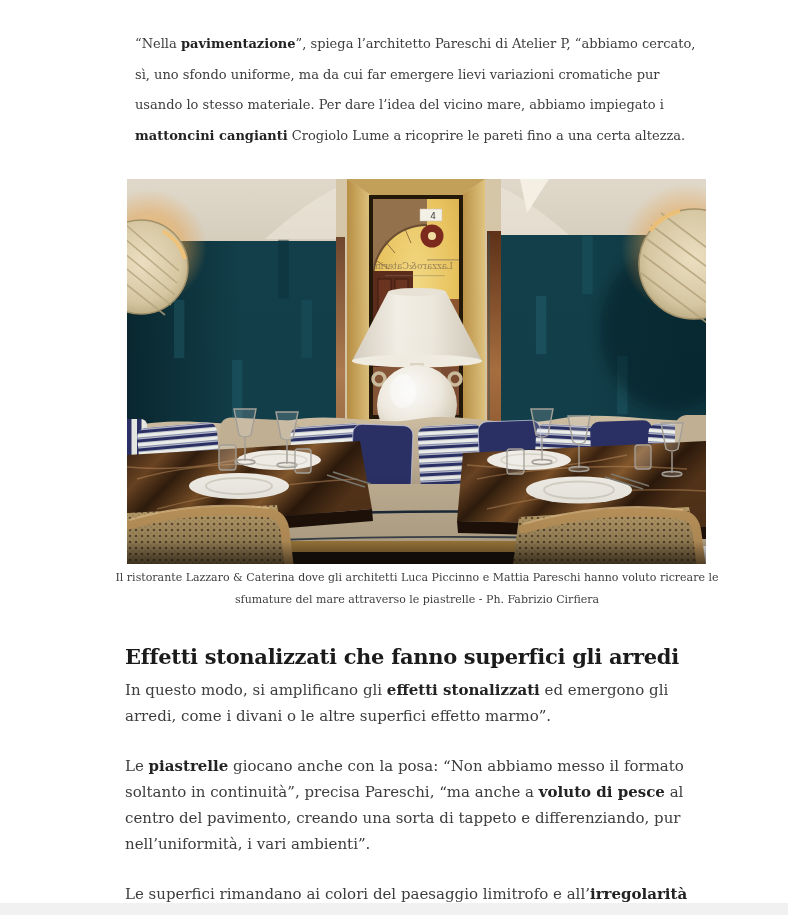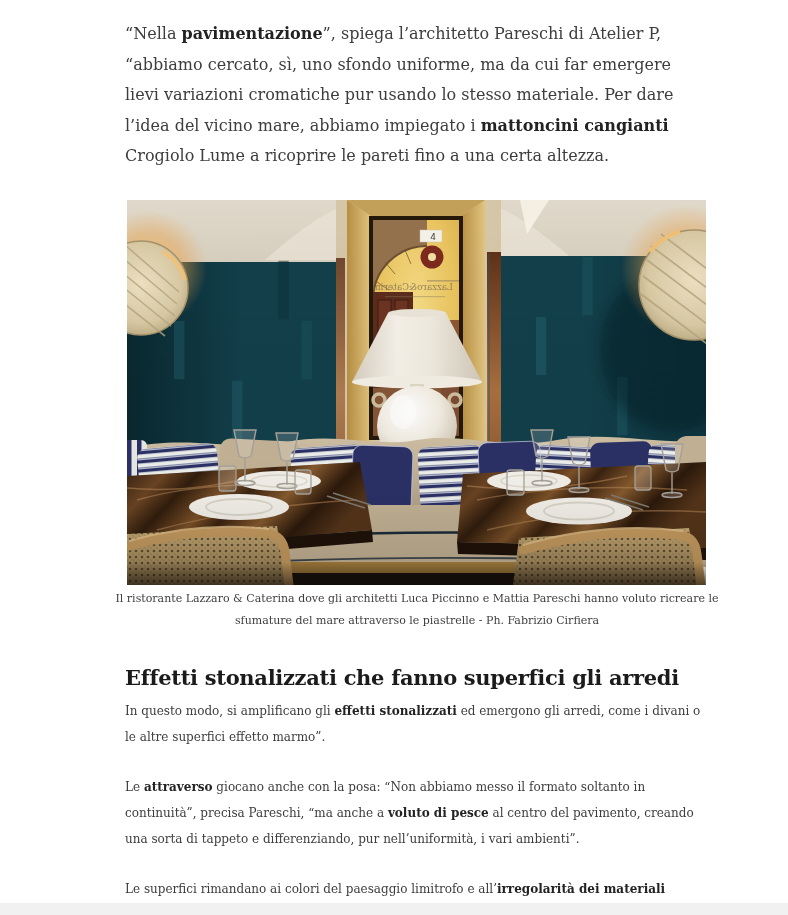--- a/index.html
+++ b/index.html
@@ -1,20 +1,20 @@
 <!DOCTYPE html>
 <html lang="it" style="--c-tile: #123f4a; --c-tile_grout: #49707a; --c-ceiling: #d9d2c3; --c-niche_tan: #c7a257; --c-window_yellow: #e6c35f; --c-door_brown: #5c2b1b; --c-logo_red: #7c2a1d; --c-lamp_white: #f3efe6; --c-sofa_beige: #c3b295; --c-cushion_navy: #2b3166; --c-stripe_white: #eef0ec; --c-marble_dark: #311d0d; --c-marble_vein: #a8784a; --c-cane_frame: #c49a5f; --c-bronze: #a86f40; --c-text: #3d3d3d; --c-heading_text: #1b1b1b; --c-bottom_band: #f1f1f1;"><head>
 <meta charset="utf-8">
 <style>
   html,body{margin:0;padding:0;background:#ffffff;}
   .page{position:relative;width:788px;height:915px;background:#fff;overflow:hidden;
         font-family:"DejaVu Serif", serif;}
   .content{position:absolute;left:125px;top:0;width:583px;padding-top:19px;}
-  p.intro{margin:0;font-size:16px;line-height:30.5px;color:#3d3d3d;}
-  p.body{margin:0 0 24px 0;font-size:12px;line-height:26px;color:#3d3d3d;}
+  p.intro{margin:10px;font-size:13px;line-height:30.5px;color:#3d3d3d;}
+  p.body{margin:0 0 24px 0;font-size:15px;line-height:26px;color:#3d3d3d;}
   p strong{font-weight:700;color:#232323;}
   figure{margin:28px 0 0 2px;padding:0;width:579px;}
   figure svg{display:block;}
   figcaption{width:660px;margin:3px 0 0 -40px;text-align:center;
              font-size:11px;line-height:22px;color:#3e3e3e;}
   h2{margin:30px 0 4px 0;font-size:21px;line-height:32px;letter-spacing:-0.3px;
      font-weight:700;color:#1b1b1b;}
   .bottom-band{position:absolute;left:0;top:903px;width:788px;height:12px;background:#f1f1f1;}
   
   .tile{fill:var(--c-tile,#123f4a);}
@@ -329,19 +329,19 @@
           <rect x="0" y="362" width="579" height="23" fill="url(#bottomShadow)" opacity="0.8"></rect>
           <rect x="0" y="0" width="579" height="385" fill="url(#vignette)"></rect>
         </g>
       </svg>
       <figcaption>Il ristorante Lazzaro &amp; Caterina dove gli architetti Luca Piccinno e Mattia Pareschi hanno voluto ricreare le sfumature del mare attraverso le piastrelle - Ph. Fabrizio Cirfiera</figcaption>
     </figure>
 
     <h2>Effetti stonalizzati che fanno superfici gli arredi</h2>
 
     <p class="body">In questo modo, si amplificano gli <strong>effetti stonalizzati</strong> ed emergono gli arredi, come i divani o le altre superfici effetto marmo”.</p>
-    <p class="body">Le <strong>attraverso</strong> giocano anche con la posa: “Non abbiamo messo il formato soltanto in continuità”, precisa Pareschi, “ma anche a <strong>voluto di pesce</strong> al centro del pavimento, creando una sorta di tappeto e differenziando, pur nell’uniformità, i vari ambienti”.</p>
+    <p class="body">Le <strong>piastrelle</strong> giocano anche con la posa: “Non abbiamo messo il formato soltanto in continuità”, precisa Pareschi, “ma anche a <strong>voluto di pesce</strong> al centro del pavimento, creando una sorta di tappeto e differenziando, pur nell’uniformità, i vari ambienti”.</p>
     <p class="body">Le superfici rimandano ai colori del paesaggio limitrofo e all’<strong>irregolarità dei materiali naturali</strong> lavorati artigianalmente.</p>
 
   </article>
 
   <div class="bottom-band"></div>
 </div>
 
 </body></html>

